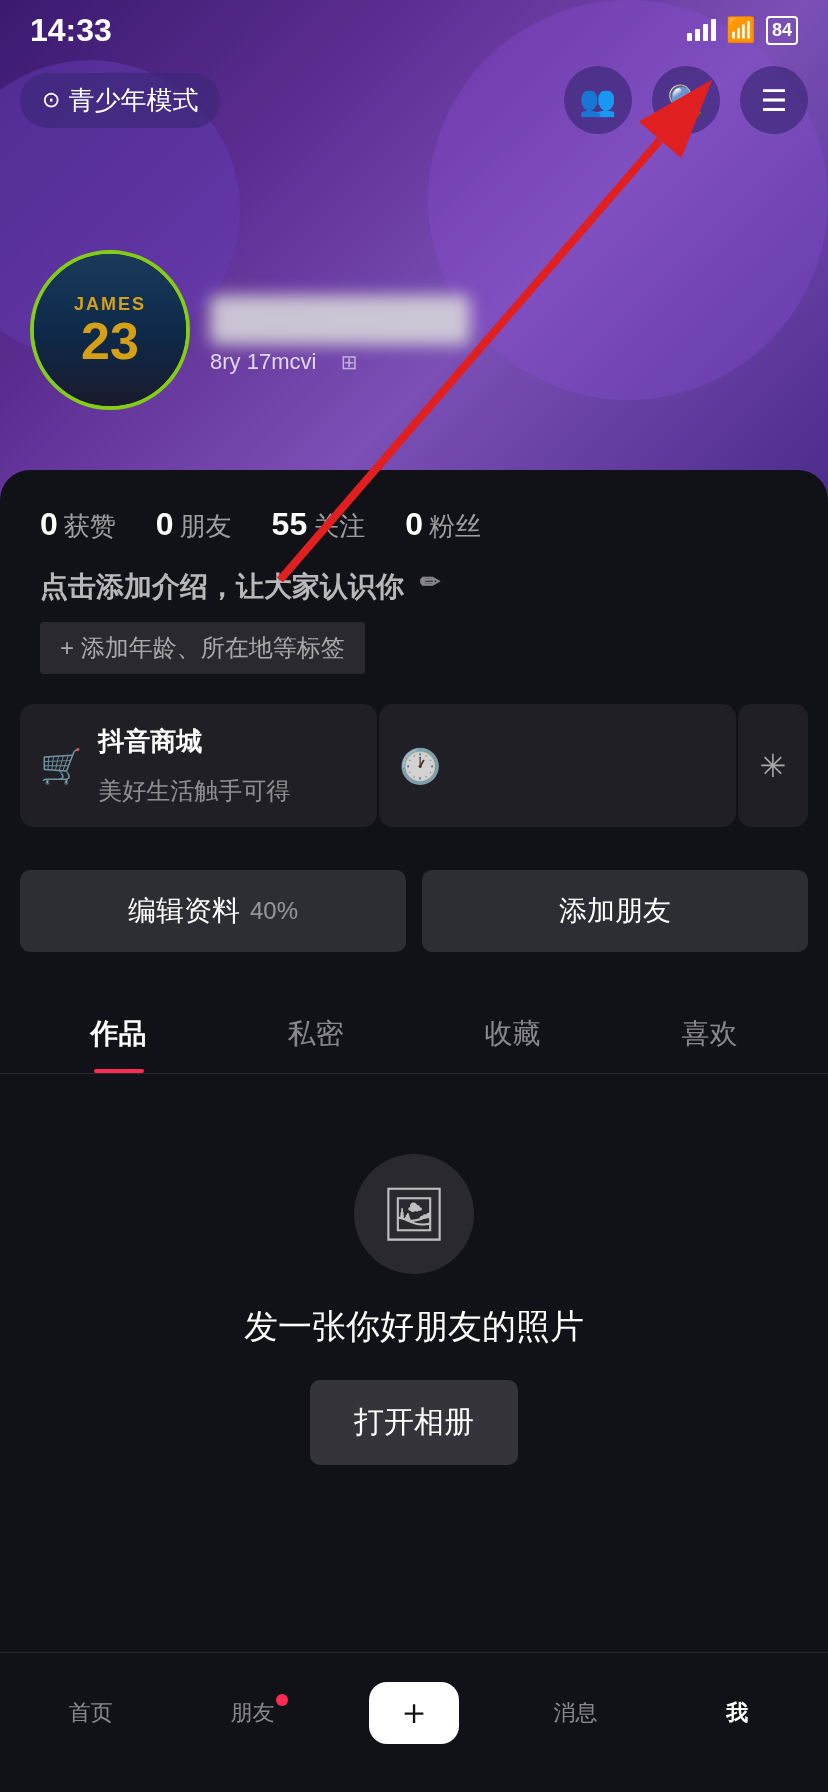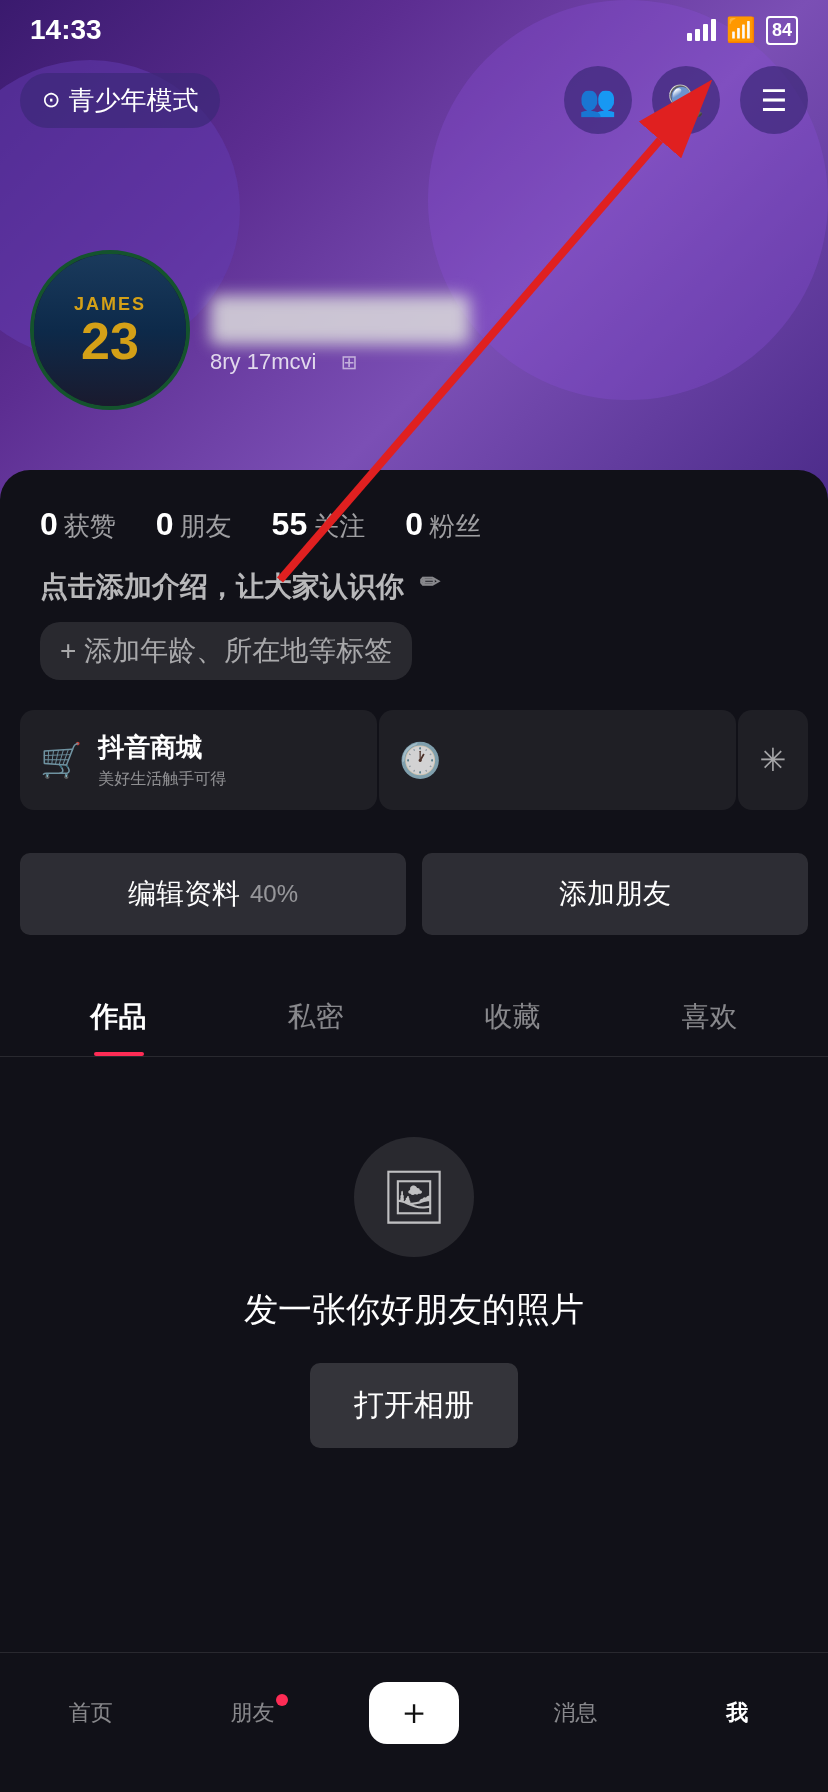--- a/index.html
+++ b/index.html
@@ -19,21 +19,21 @@
       top: 0; left: 0; right: 0;
       height: 60px;
       display: flex;
       align-items: center;
       justify-content: space-between;
       padding: 0 30px;
       z-index: 100;
     }
     .status-time {
       color: #fff;
-      font-size: 28px;
+      font-size: 32px;
       font-weight: 600;
     }
     .status-icons {
       display: flex;
       align-items: center;
       gap: 10px;
     }
     .signal-bars {
       display: flex;
       align-items: flex-end;
@@ -139,21 +139,21 @@
     .profile-avatar-section {
       position: absolute;
       top: 250px;
       left: 30px;
       z-index: 10;
     }
     .avatar-circle {
       width: 160px;
       height: 160px;
       border-radius: 50%;
-      border: 4px solid #14532d;
+      border: 4px solid #84cc16;
       overflow: hidden;
       background: #1a1a2e;
       display: flex;
       align-items: center;
       justify-content: center;
     }
     .avatar-inner {
       width: 100%;
       height: 100%;
       background: linear-gradient(180deg, #1a3a5c 0%, #0d2a4a 50%, #1a1a2e 100%);
@@ -250,26 +250,26 @@
     .edit-icon {
       color: rgba(255,255,255,0.5);
       font-size: 24px;
     }
     .tags-btn {
       display: inline-flex;
       align-items: center;
       gap: 8px;
       margin-top: 16px;
       background: rgba(255,255,255,0.1);
-      border-radius: 20px;
+      border-radius: 4px;
       padding: 10px 20px;
       border: none;
       cursor: pointer;
       color: rgba(255,255,255,0.6);
-      font-size: 28px;
+      font-size: 24px;
     }
 
     
     .services-row {
       display: flex;
       align-items: stretch;
       margin: 30px 20px;
       gap: 2px;
     }
     .service-item {
@@ -288,22 +288,22 @@
       opacity: 0.8;
     }
     .service-info {}
     .service-name {
       color: #fff;
       font-size: 26px;
       font-weight: 600;
     }
     .service-desc {
       color: rgba(255,255,255,0.5);
-      font-size: 16px;
-      margin-top: 4px;
+      font-size: 24px;
+      margin-top: 16px;
       text-align: right;
     }
 
     
     .action-buttons {
       display: flex;
       gap: 16px;
       padding: 13px 20px;
       margin-bottom: 30px;
     }

